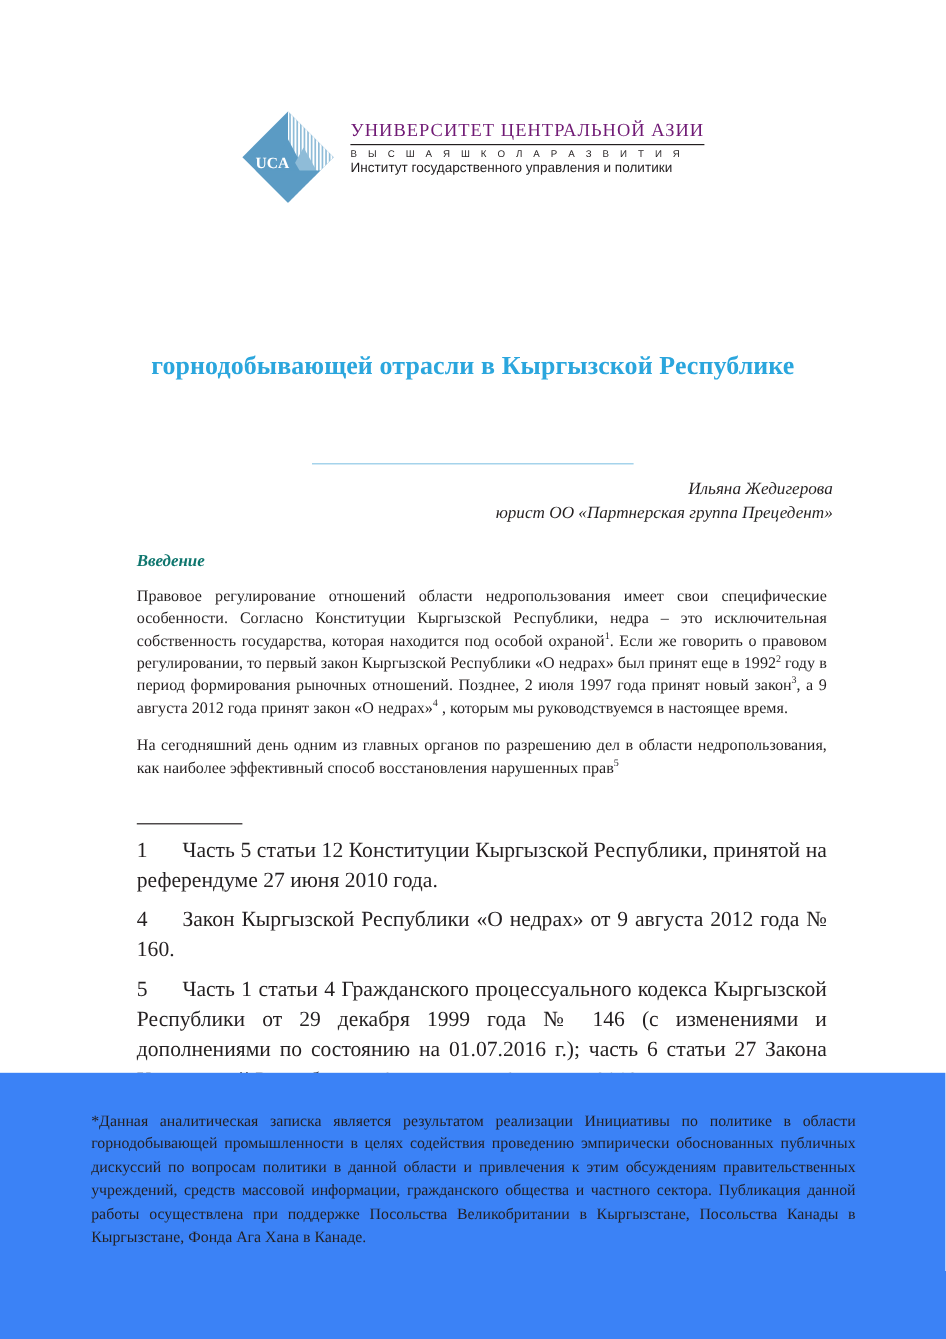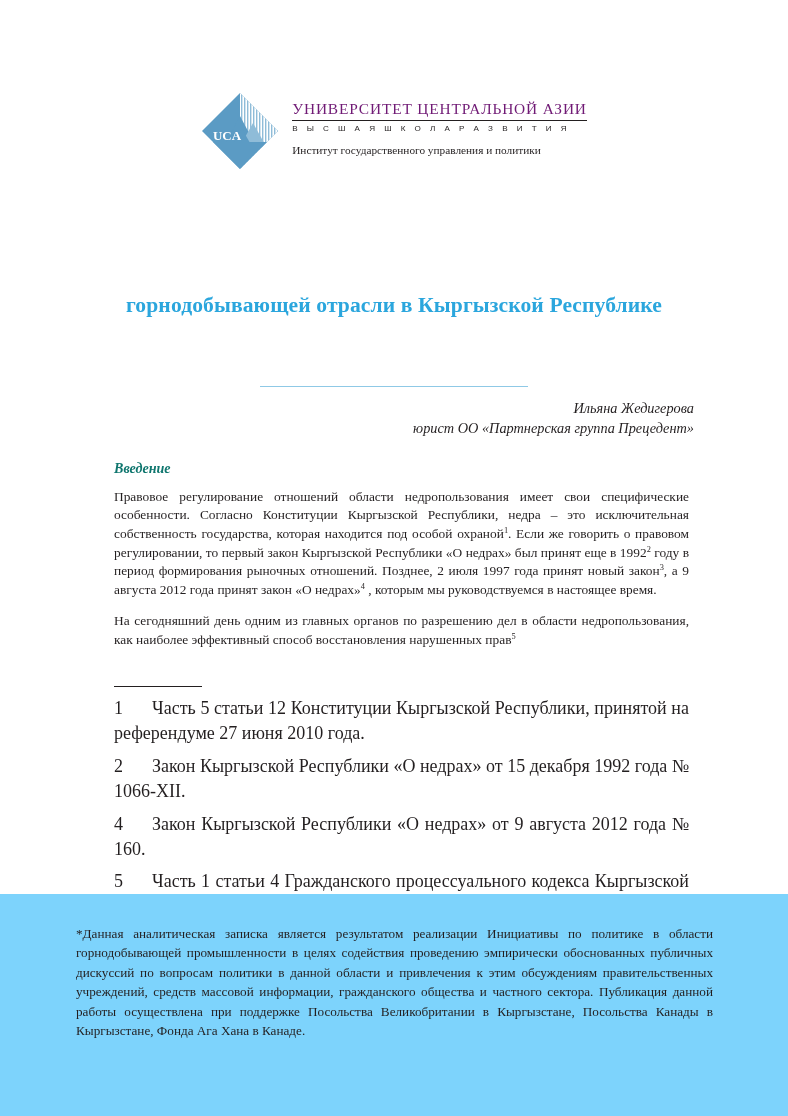--- a/index.html
+++ b/index.html
@@ -62,25 +62,25 @@
   .logo-line2 {
     font-family: Liberation Sans, sans-serif;
     font-size: 8.1px;
     letter-spacing: 3.45px;
     color: #231f20;
     white-space: nowrap;
     margin-top: 4px;
     line-height: 1;
   }
   .logo-line3 {
-    font-family: Liberation Serif, serif;
+    font-family: Liberation Sans, sans-serif;
     font-size: 11.3px;
     color: #231f20;
     white-space: nowrap;
-    margin-top: 11px;
+    margin-top: 1px;
     line-height: 1.1;
   }
 
   
   .title-block {
     position: absolute;
     top: 288px;
     left: 94px;
     width: 600px;
     text-align: center;
@@ -172,21 +172,21 @@
   }
   .fn-hang .lead { display: inline-block; width: 38px; }
 
   
   .note-band {
     position: absolute;
     left: 0;
     right: 0;
     top: 894px;
     bottom: 0;
-    background: #7dd3fc;
+    background: #3b82f6;
   }
   .note-text {
     position: absolute;
     top: 30px;
     left: 76px;
     width: 637px;
     font-size: 13.2px;
     line-height: 1.47;
     text-align: justify;
     color: #231f20;
@@ -270,21 +270,20 @@
     <p class="body-par"><span>Правовое регулирование отношений области недропользования имеет свои специфические особенности. Согласно Конституции Кыргызской Республики, недра – это исключительная собственность государства, которая находится под особой охраной</span><sup>1</sup><span>. Если же говорить о правовом регулировании, то первый закон Кыргызской Республики «О недрах» был принят еще в 1992</span><sup>2</sup><span>  году в период формирования рыночных отношений. Позднее, 2 июля 1997 года принят новый закон</span><sup>3</sup><span>, а 9 августа 2012 года принят закон «О недрах»</span><sup>4</sup><span> , которым мы руководствуемся в настоящее время.</span></p>
 
     <p class="body-par"><span>На сегодняшний день одним из главных органов по разрешению дел в области недропользования, как наиболее эффективный способ восстановления нарушенных прав</span><sup>5</sup></p>
   </div>
 
   <div class="footnotes">
     <div class="fn-rule"></div>
 
     <div class="fn-hang"><span class="lead">1</span><span>Часть 5 статьи 12 Конституции Кыргызской Республики, принятой  на референдуме 27 июня 2010 года.</span></div>
 
-    <div class="fn-hang"><span class="lead">2</span><span>Закон Кыргызской Республики «О недрах» от 15 декабря 1992 года № 1066-XII.</span></div>
 
 
     <div class="fn-hang"><span class="lead">4</span><span>Закон Кыргызской Республики «О недрах» от 9 августа 2012 года № 160.</span></div>
 
     <div class="fn-hang"><span class="lead">5</span><span>Часть 1 статьи 4 Гражданского процессуального кодекса Кыргызской Республики от 29 декабря 1999 года № 146 (с изменениями и дополнениями по состоянию на 01.07.2016 г.); часть 6 статьи 27 Закона Кыргызской Республики «О недрах» от 9 августа 2012 года</span></div>
   </div>
 
   <div class="note-band">
     <div class="note-text">*Данная аналитическая записка является результатом реализации Инициативы по политике в области горнодобывающей промышленности в целях содействия проведению эмпирически обоснованных публичных дискуссий по вопросам политики в данной области и привлечения к этим обсуждениям правительственных учреждений, средств массовой информации, гражданского общества и частного сектора. Публикация данной работы осуществлена при поддержке Посольства Великобритании в Кыргызстане, Посольства Канады в Кыргызстане, Фонда Ага Хана в Канаде.</div>
   </div>

